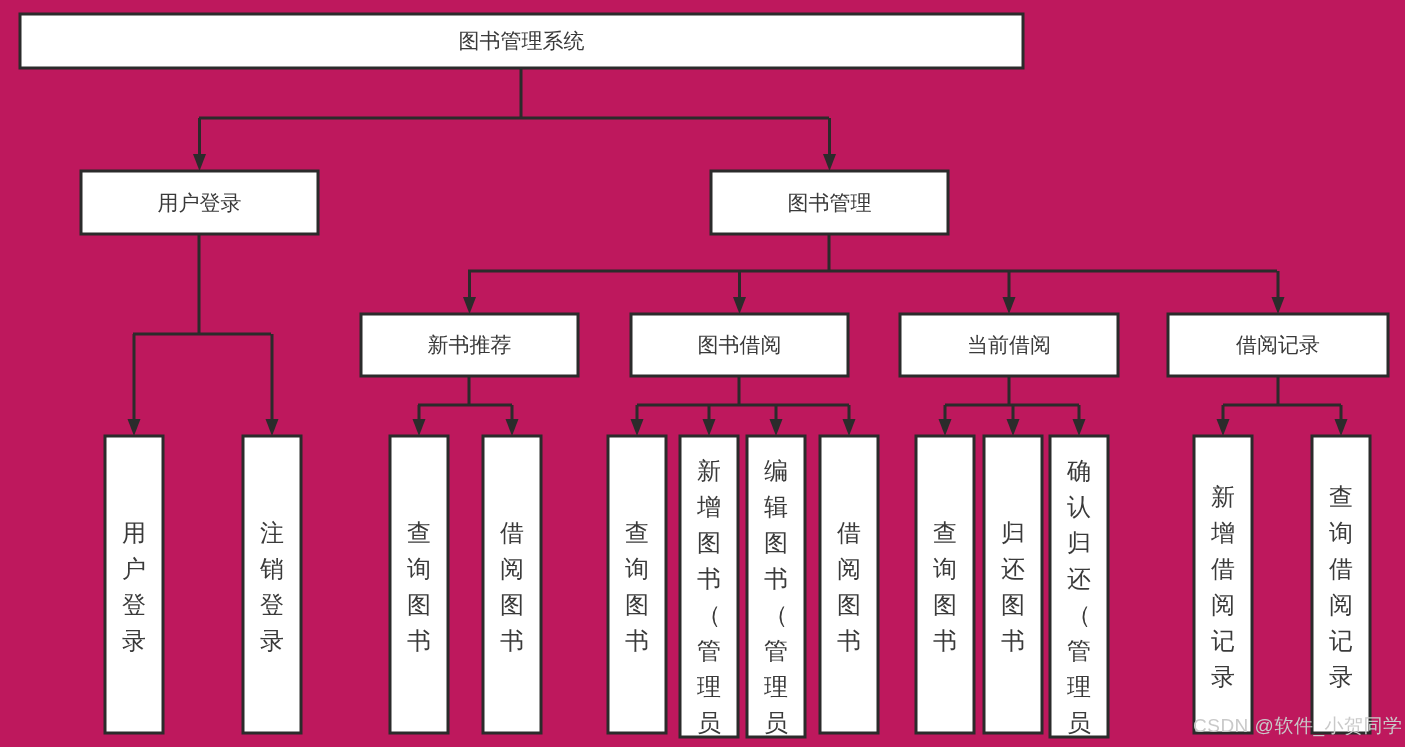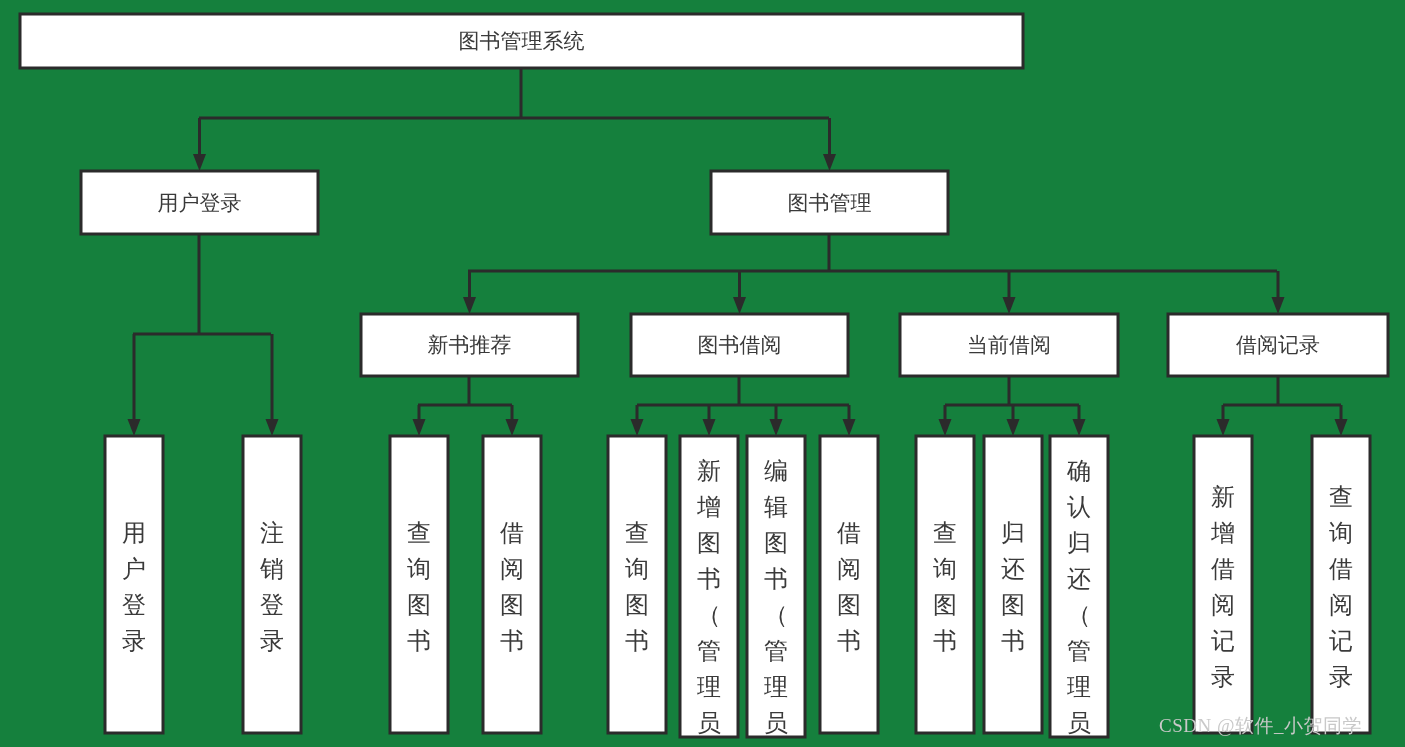--- a/index.html
+++ b/index.html
@@ -1,25 +1,25 @@
 <!DOCTYPE html>
 <html><head>
 <meta charset="utf-8">
 <style>
   html,body{margin:0;padding:0;background:#ffffff;}
   body{font-family:"DejaVu Sans","Liberation Sans",sans-serif;}
-  #stage{position:relative;width:1405px;height:747px;background:#15803d;overflow:hidden;}
+  #stage{position:relative;width:1405px;height:747px;background:#be185d;overflow:hidden;}
   #diagram{position:absolute;left:0;top:0;width:1405px;height:747px;}
   .node-rect{fill:#ffffff;stroke:#2b2b2b;stroke-width:3;}
   .edge{stroke:#2b2b2b;stroke-width:3;fill:none;stroke-linecap:butt;}
   .arrow-head{fill:#2b2b2b;}
   .node-label{font-family:"DejaVu Sans","Liberation Sans",sans-serif;fill:#3a3a3a;font-size:21px;text-anchor:middle;dominant-baseline:middle;}
   .leaf-label{font-family:"DejaVu Sans","Liberation Sans",sans-serif;fill:#3a3a3a;font-size:24px;text-anchor:middle;}
-  .watermark{position:absolute;font-family:Liberation Serif, serif;
-             font-size:19px;color:#c9c9c9;white-space:nowrap;left:1159px;top:713px;letter-spacing:0.5px;}
+  .watermark{position:absolute;font-family:Liberation Sans, sans-serif;
+             font-size:19px;color:#c9c9c9;white-space:nowrap;left:1193px;top:713px;letter-spacing:0.5px;}
 </style>
 </head>
 <body>
 
 <div id="stage">
   <svg id="diagram" viewBox="0 0 1405 747" xmlns="http://www.w3.org/2000/svg">
     <g id="edges-layer">
         <g>
           <line x1="521" y1="68" x2="521" y2="118" class="edge"></line>
           <line x1="199" y1="118" x2="829" y2="118" class="edge"></line>

